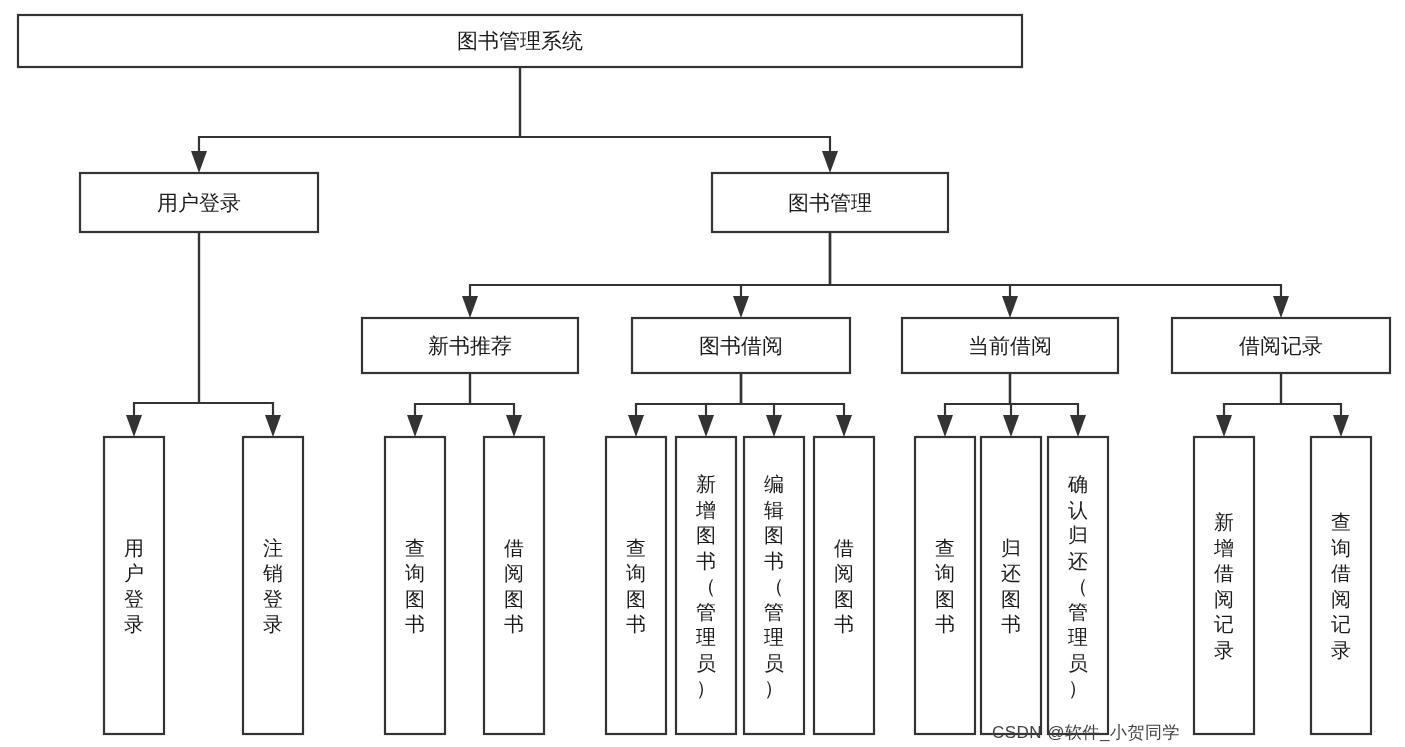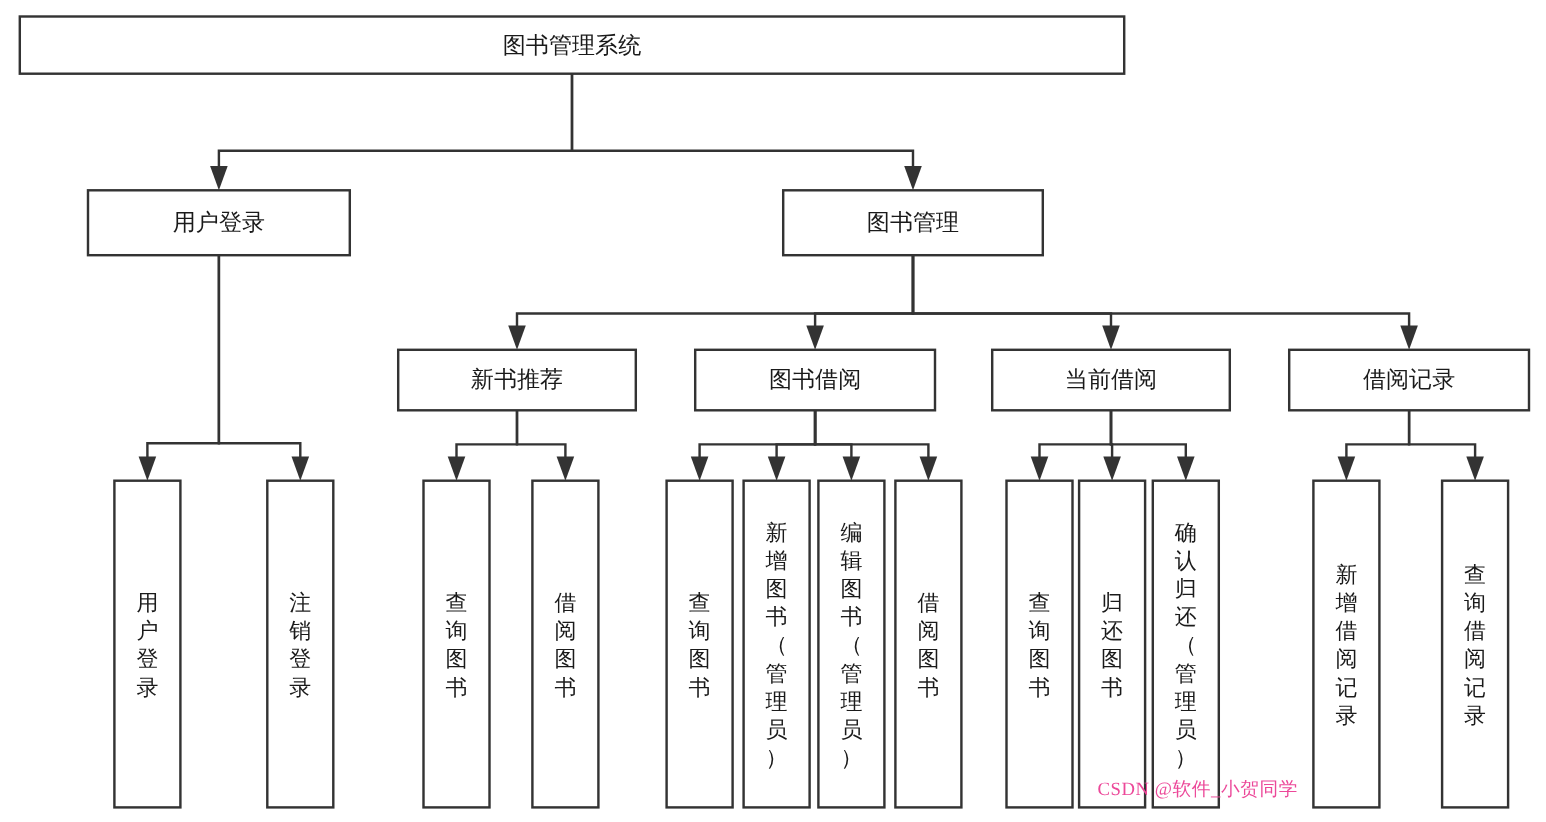--- a/index.html
+++ b/index.html
@@ -49,24 +49,24 @@
     fill: none;
     stroke-linecap: butt;
   }
   .arrow-head {
     fill: #333333;
     stroke: none;
   }
   .watermark-text {
     position: absolute;
     right: 8px;
-    bottom: 18px;
-    color: #ec4899;
+    bottom: 3px;
+    color: #404040;
     font-size: 17px;
-    font-family: Liberation Serif, serif;
+    font-family: Liberation Sans, sans-serif;
     letter-spacing: 0.5px;
     white-space: nowrap;
     pointer-events: none;
   }
 </style>
 </head>
 <body>
 
 <div id="diagram-root">
 

